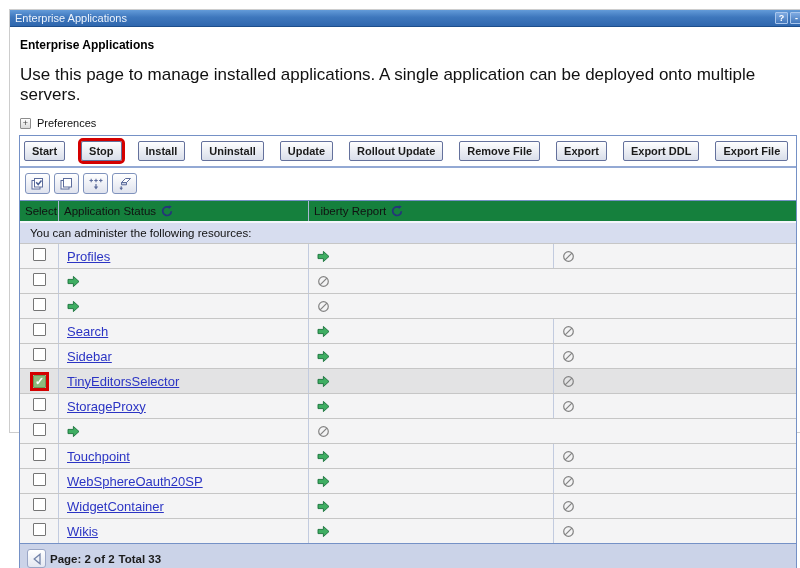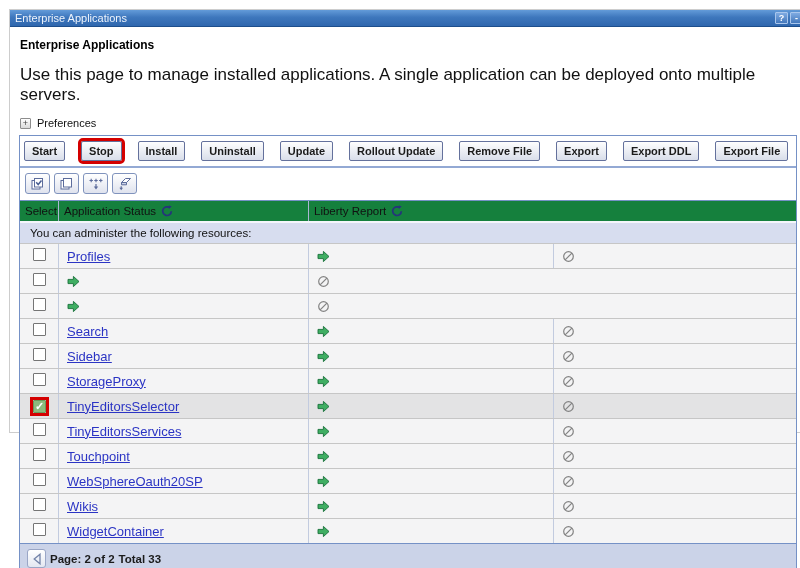--- a/index.html
+++ b/index.html
@@ -285,43 +285,20 @@
     </div>
     <div class="cell c-liberty">
       <span class="icon-holder">
         <svg width="13" height="13" viewBox="0 0 13 13">
                 <circle cx="6.5" cy="6.5" r="4.8" fill="none" stroke="#838383" stroke-width="1.2"></circle>
                 <line x1="3.1" y1="9.9" x2="9.9" y2="3.1" stroke="#838383" stroke-width="1.2"></line>
               </svg>
       </span>
     </div>
   </div>
-        <div class="grid-row t-row">
-    <div class="cell c-select">
-      <span class="cb-wrap"><span class="checkbox"></span></span>
-    </div>
-    <div class="cell c-name">
-      <a class="app-link" href="#">StorageProxy</a>
-    </div>
-    <div class="cell c-status">
-      <span class="icon-holder">
-        <svg width="13" height="13" viewBox="0 0 13 13">
-                <path d="M1 4.4h5.4V1.4L12 6.5 6.4 11.6V8.6H1z" fill="#3fae62" stroke="#17713a" stroke-width="0.9"></path>
-              </svg>
-      </span>
-    </div>
-    <div class="cell c-liberty">
-      <span class="icon-holder">
-        <svg width="13" height="13" viewBox="0 0 13 13">
-                <circle cx="6.5" cy="6.5" r="4.8" fill="none" stroke="#838383" stroke-width="1.2"></circle>
-                <line x1="3.1" y1="9.9" x2="9.9" y2="3.1" stroke="#838383" stroke-width="1.2"></line>
-              </svg>
-      </span>
-    </div>
-  </div>
         <div class="grid-row t-row selected">
     <div class="cell c-select">
       <span class="cb-wrap red-box">
               <span class="checkbox checked"></span>
             </span>
     </div>
     <div class="cell c-name">
       <a class="app-link" href="#">TinyEditorsSelector</a>
     </div>
     <div class="cell c-status">
@@ -338,21 +315,41 @@
                 <line x1="3.1" y1="9.9" x2="9.9" y2="3.1" stroke="#838383" stroke-width="1.2"></line>
               </svg>
       </span>
     </div>
   </div>
         <div class="grid-row t-row">
     <div class="cell c-select">
       <span class="cb-wrap"><span class="checkbox"></span></span>
     </div>
     <div class="cell c-name">
-      <a class="app-link" href="#">TinyEditorsServices</a>
+      <a class="app-link" href="#">StorageProxy</a>
+    </div>
+    <div class="cell c-status">
+      <span class="icon-holder">
+        <svg width="13" height="13" viewBox="0 0 13 13">
+                <path d="M1 4.4h5.4V1.4L12 6.5 6.4 11.6V8.6H1z" fill="#3fae62" stroke="#17713a" stroke-width="0.9"></path>
+              </svg>
+      </span>
+    </div>
+    <div class="cell c-liberty">
+      <span class="icon-holder">
+        <svg width="13" height="13" viewBox="0 0 13 13">
+                <circle cx="6.5" cy="6.5" r="4.8" fill="none" stroke="#838383" stroke-width="1.2"></circle>
+                <line x1="3.1" y1="9.9" x2="9.9" y2="3.1" stroke="#838383" stroke-width="1.2"></line>
+              </svg>
+      </span>
+    </div>
+  </div>
+        <div class="grid-row t-row">
+    <div class="cell c-select">
+      <span class="cb-wrap"><span class="checkbox"></span></span>
     </div>
     <div class="cell c-status">
       <span class="icon-holder">
         <svg width="13" height="13" viewBox="0 0 13 13">
                 <path d="M1 4.4h5.4V1.4L12 6.5 6.4 11.6V8.6H1z" fill="#3fae62" stroke="#17713a" stroke-width="0.9"></path>
               </svg>
       </span>
     </div>
     <div class="cell c-liberty">
       <span class="icon-holder">
@@ -407,44 +404,44 @@
                 <line x1="3.1" y1="9.9" x2="9.9" y2="3.1" stroke="#838383" stroke-width="1.2"></line>
               </svg>
       </span>
     </div>
   </div>
         <div class="grid-row t-row">
     <div class="cell c-select">
       <span class="cb-wrap"><span class="checkbox"></span></span>
     </div>
     <div class="cell c-name">
+      <a class="app-link" href="#">WidgetContainer</a>
+    </div>
+    <div class="cell c-status">
+      <span class="icon-holder">
+        <svg width="13" height="13" viewBox="0 0 13 13">
+                <path d="M1 4.4h5.4V1.4L12 6.5 6.4 11.6V8.6H1z" fill="#3fae62" stroke="#17713a" stroke-width="0.9"></path>
+              </svg>
+      </span>
+    </div>
+    <div class="cell c-liberty">
+      <span class="icon-holder">
+        <svg width="13" height="13" viewBox="0 0 13 13">
+                <circle cx="6.5" cy="6.5" r="4.8" fill="none" stroke="#838383" stroke-width="1.2"></circle>
+                <line x1="3.1" y1="9.9" x2="9.9" y2="3.1" stroke="#838383" stroke-width="1.2"></line>
+              </svg>
+      </span>
+    </div>
+  </div>
+        <div class="grid-row t-row">
+    <div class="cell c-select">
+      <span class="cb-wrap"><span class="checkbox"></span></span>
+    </div>
+    <div class="cell c-name">
       <a class="app-link" href="#">Wikis</a>
-    </div>
-    <div class="cell c-status">
-      <span class="icon-holder">
-        <svg width="13" height="13" viewBox="0 0 13 13">
-                <path d="M1 4.4h5.4V1.4L12 6.5 6.4 11.6V8.6H1z" fill="#3fae62" stroke="#17713a" stroke-width="0.9"></path>
-              </svg>
-      </span>
-    </div>
-    <div class="cell c-liberty">
-      <span class="icon-holder">
-        <svg width="13" height="13" viewBox="0 0 13 13">
-                <circle cx="6.5" cy="6.5" r="4.8" fill="none" stroke="#838383" stroke-width="1.2"></circle>
-                <line x1="3.1" y1="9.9" x2="9.9" y2="3.1" stroke="#838383" stroke-width="1.2"></line>
-              </svg>
-      </span>
-    </div>
-  </div>
-        <div class="grid-row t-row">
-    <div class="cell c-select">
-      <span class="cb-wrap"><span class="checkbox"></span></span>
-    </div>
-    <div class="cell c-name">
-      <a class="app-link" href="#">WidgetContainer</a>
     </div>
     <div class="cell c-status">
       <span class="icon-holder">
         <svg width="13" height="13" viewBox="0 0 13 13">
                 <path d="M1 4.4h5.4V1.4L12 6.5 6.4 11.6V8.6H1z" fill="#3fae62" stroke="#17713a" stroke-width="0.9"></path>
               </svg>
       </span>
     </div>
     <div class="cell c-liberty">
       <span class="icon-holder">

